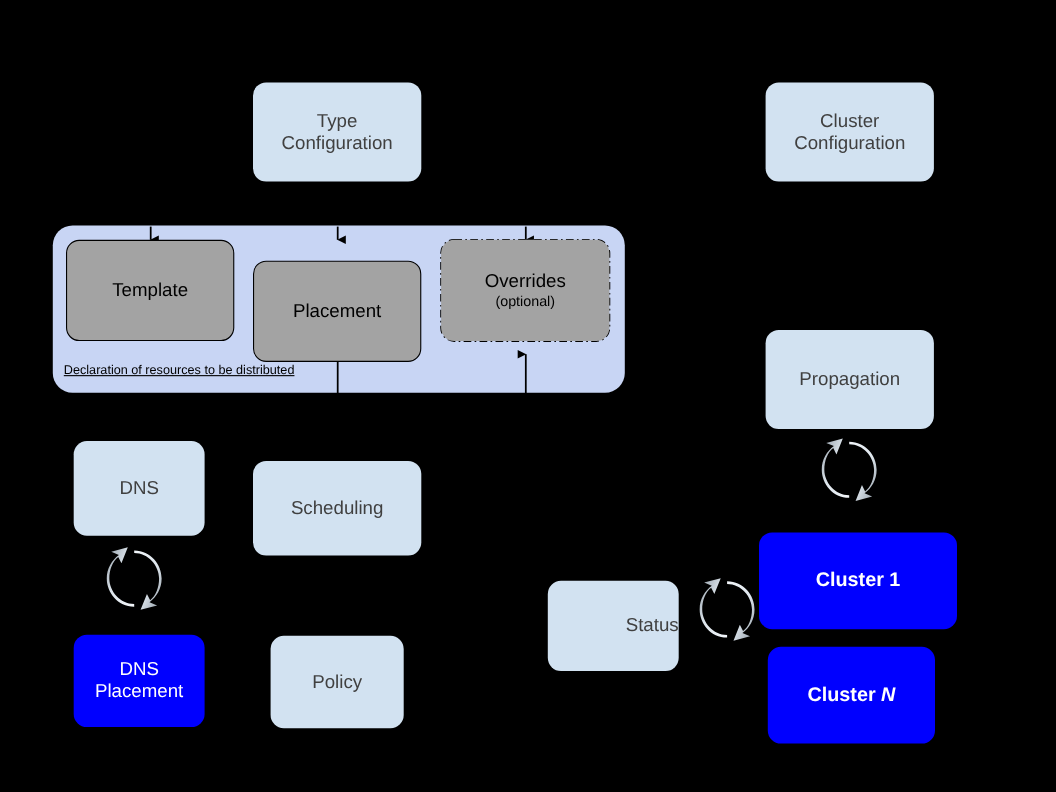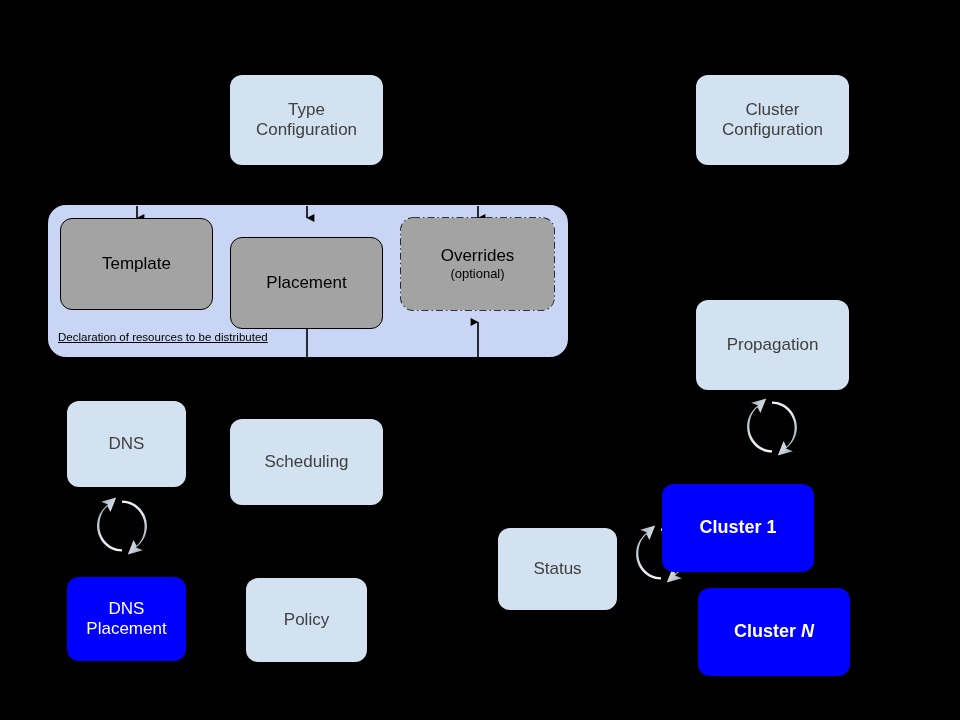--- a/index.html
+++ b/index.html
@@ -207,25 +207,25 @@
   </div>
 
   <div class="node light fs17" style="left:696px; top:300px; width:153px; height:90px;">
     <span class="label">Propagation</span>
   </div>
 
   <div class="node light fs17" style="left:246px; top:578px; width:121px; height:84px;">
     <span class="label">Policy</span>
   </div>
 
-  <div class="node light fs17" style="left:498px; top:528px; width:119px; height:82px;">
+  <div class="node light fs17" style="left:498px; top:528px; width:119px; height:82px;justify-content:flex-end;">
     <span class="label">Status</span>
   </div>
 
-  <div class="node bright fs18 bold" style="left:662px; top:484px; width:152px; height:88px;">
+  <div class="node bright fs18 bold" style="left:690px; top:484px; width:180px; height:88px;">
     <span class="label">Cluster 1</span>
   </div>
 
   <div class="node bright fs18 bold" style="left:698px; top:588px; width:152px; height:88px;">
     <span class="label"><span>Cluster </span><span class="ital">N</span></span>
   </div>
 
 </div>
 
 </body></html>

